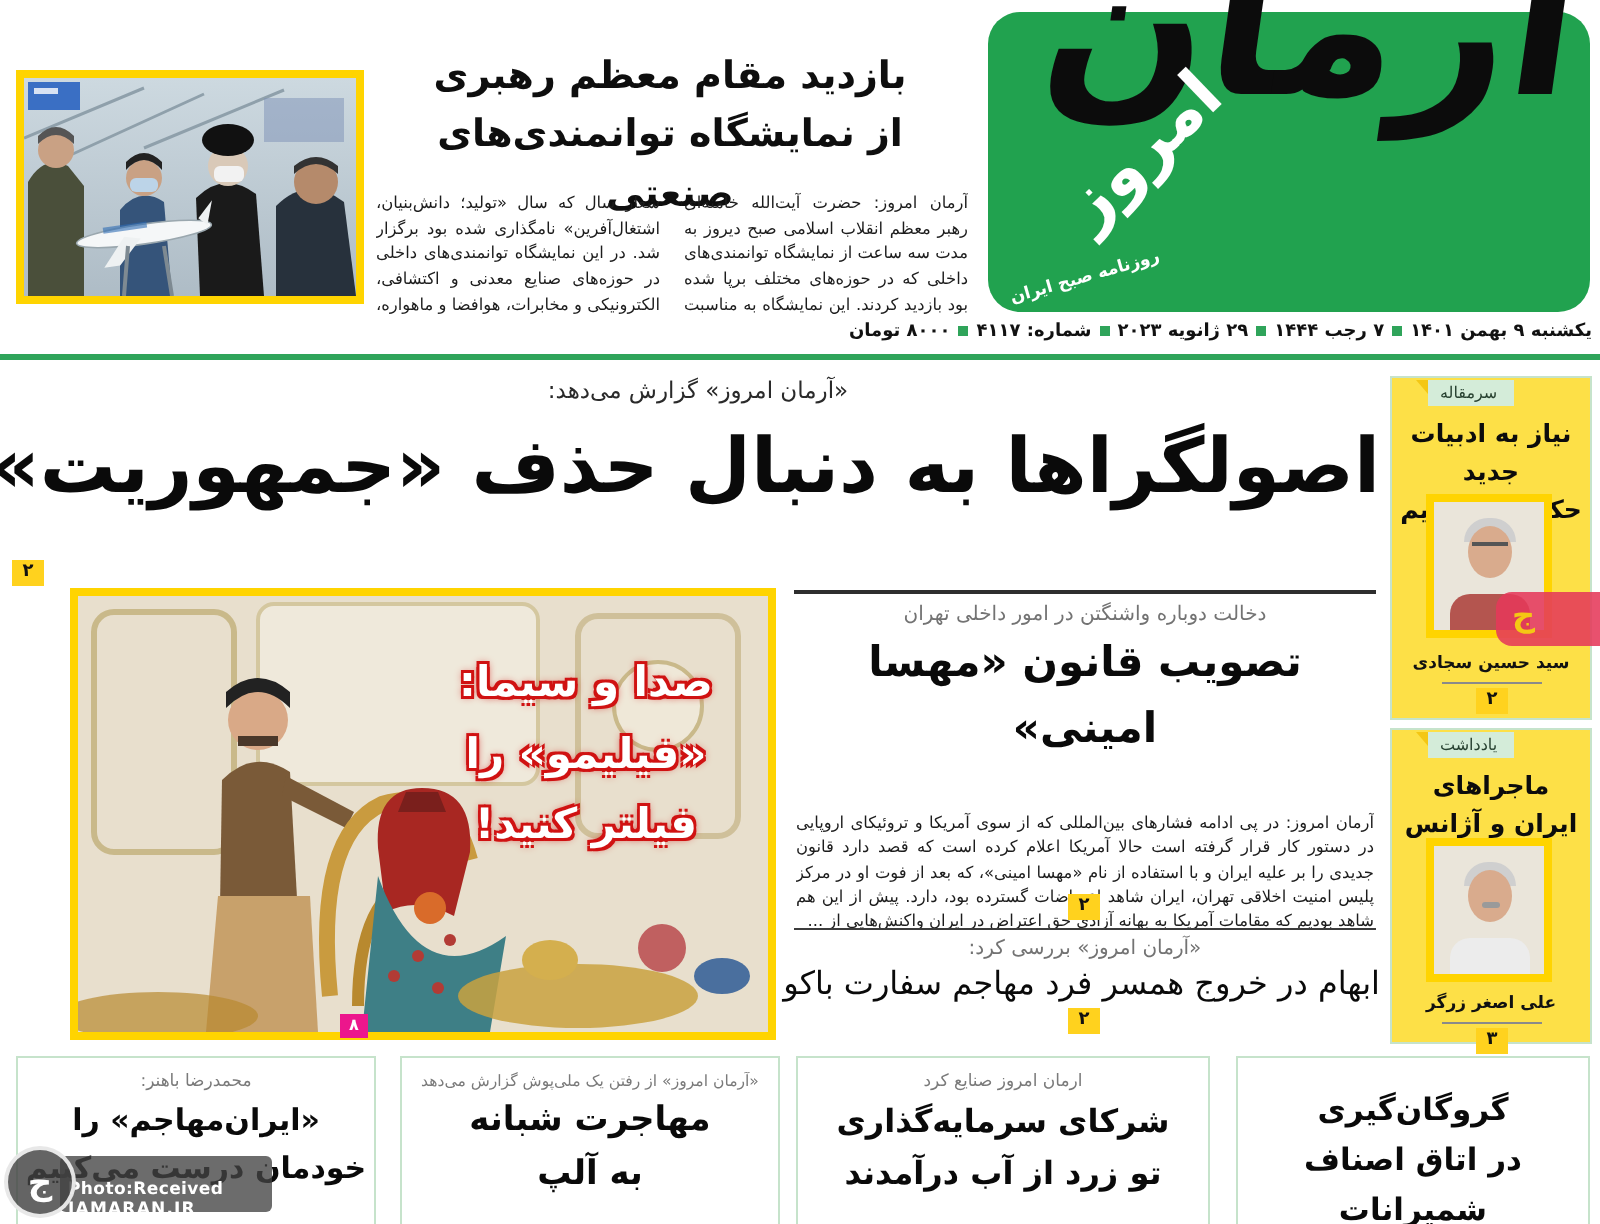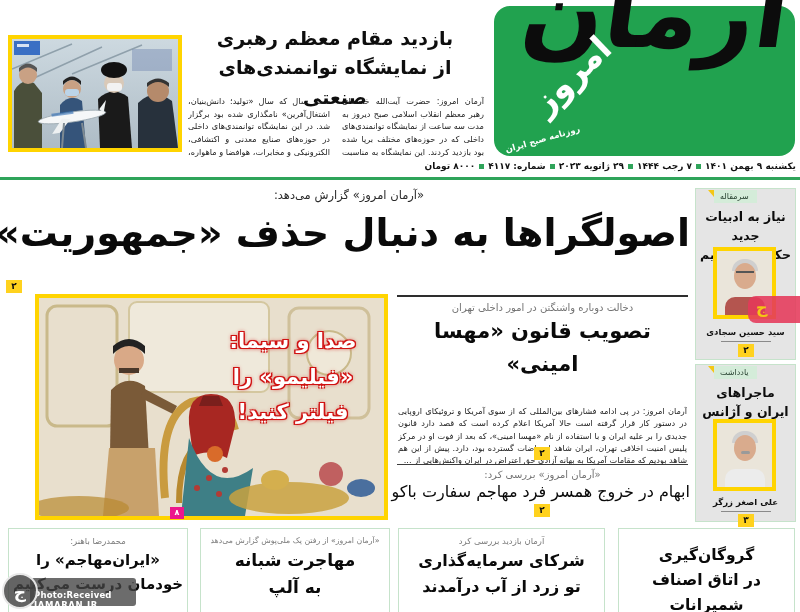--- a/index.html
+++ b/index.html
@@ -57,21 +57,21 @@
   .congress-body{left:398px;top:365px;width:289px;height:60px;font-size:8.2px;line-height:1.5;
     text-align:justify;color:#1c1c1c;overflow:hidden;margin-top:40px;}
   .congress-badge{left:534px;top:447px;}
   .col-divider{left:397px;top:464px;width:291px;border-top:1.5px solid #3c3c3c;}
   .baku-kicker{left:397px;top:469px;width:291px;}
   .baku-headline{left:395px;top:482px;width:295px;text-align:center;font-size:16px;
     font-weight:normal;color:#0a0a0a;letter-spacing:-0.4px;white-space:nowrap;}
   .baku-badge{left:534px;top:504px;}
 
   
-  .side-box{border:1.5px solid #c6e3cb;background:#e5e5e5;box-sizing:border-box;}
+  .side-box{border:1.5px solid #c6e3cb;background:#fde047;box-sizing:border-box;}
   .side-1{left:695px;top:188px;width:101px;height:172px;}
   .side-2{left:695px;top:364px;width:101px;height:158px;}
   .side-tab{position:absolute;top:1px;left:18px;background:#d4ecd9;color:#274130;font-size:8px;
     padding:2px 8px 2px 6px;}
   .side-tab::before{content:"";position:absolute;left:-6px;top:0;border-style:solid;
     border-width:0 6px 7px 0;border-color:transparent #f4c714 transparent transparent;}
   .side-headline{position:absolute;top:19px;left:0;width:100%;text-align:center;font-size:12.5px;
     font-weight:bold;color:#0c0c0c;line-height:1.5;}
   .side-photo{position:absolute;left:17px;border:4px solid #ffd400;width:63px;height:72px;
     background:#eae5da;box-sizing:border-box;}
@@ -286,21 +286,21 @@
 
   <div class="b-box bx-a">
     <div class="b-headline">
       <div>گروگان‌گیری</div>
       <div>در اتاق اصناف شمیرانات</div>
     </div>
 
   </div>
 
   <div class="b-box bx-b">
-    <div class="b-kicker">آرمان بازدید بررسی کرد</div>
+    <div class="b-kicker">آرمان امروز صنایع کرد</div>
     <div class="b-headline">
       <div>شرکای سرمایه‌گذاری</div>
       <div>تو زرد از آب درآمدند</div>
     </div>
 
   </div>
 
   <div class="b-box bx-c">
     <div class="b-kicker">«آرمان امروز» از رفتن یک ملی‌پوش گزارش می‌دهد</div>
     <div class="b-headline">

